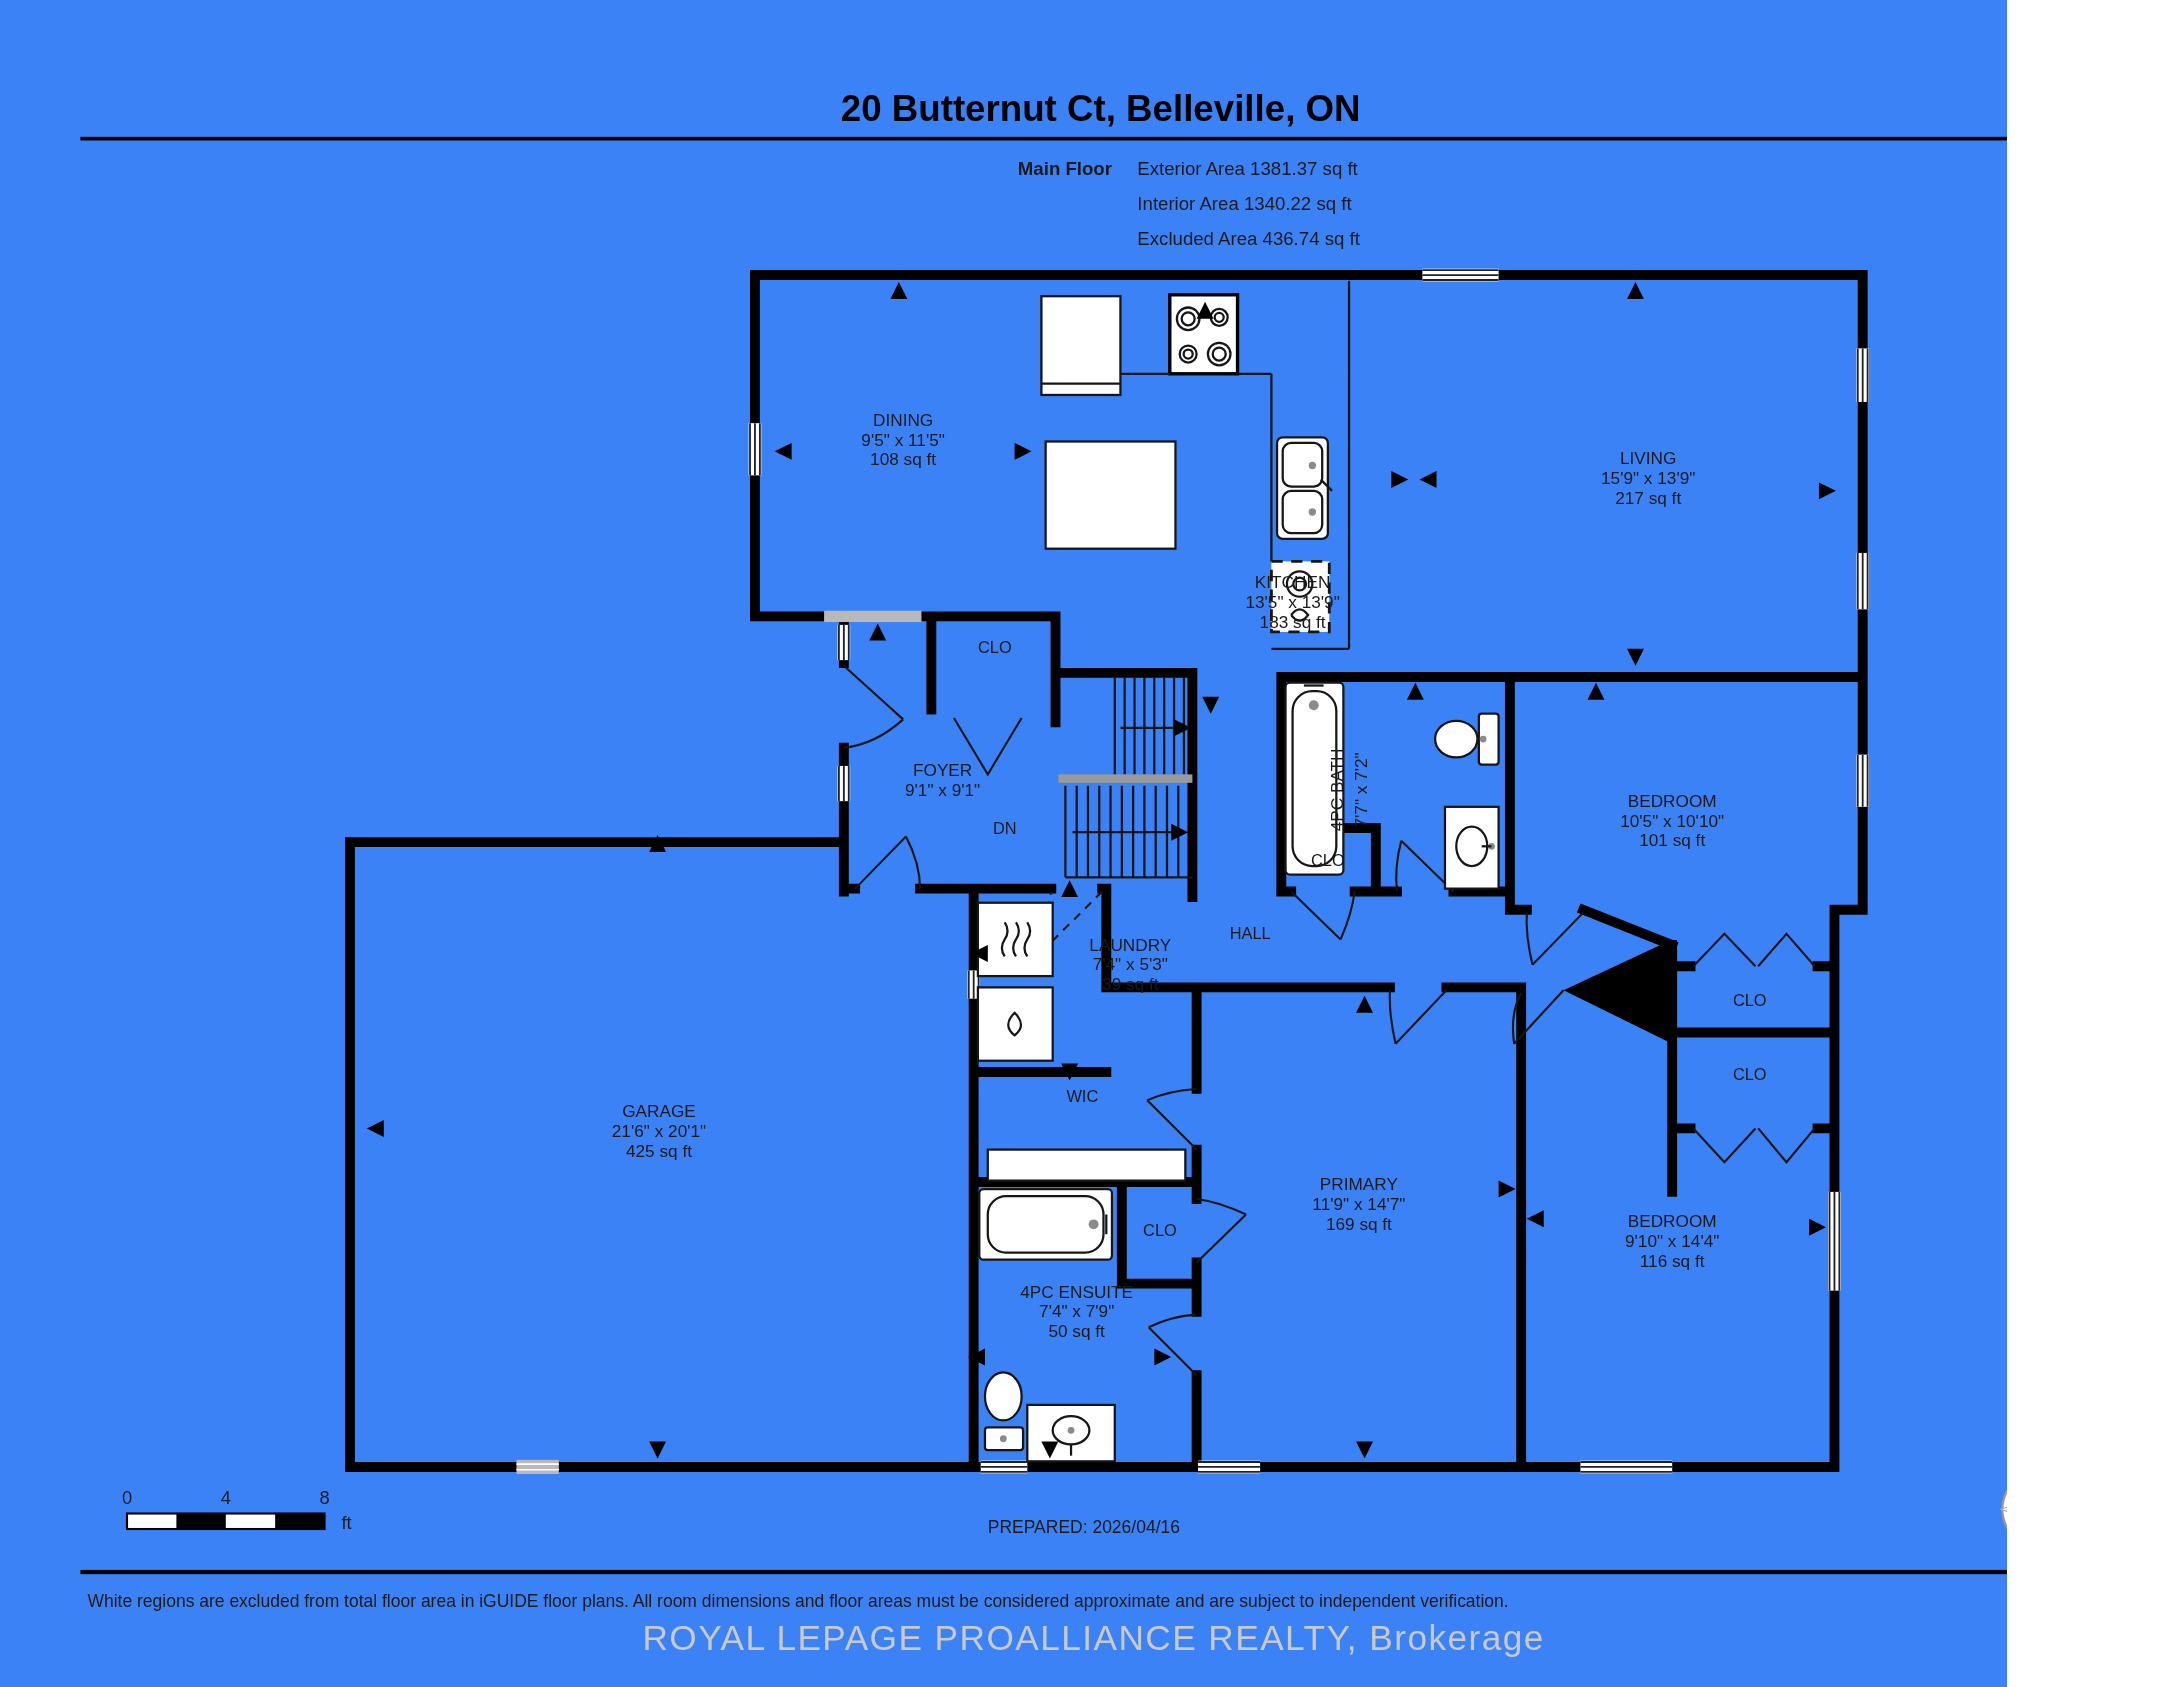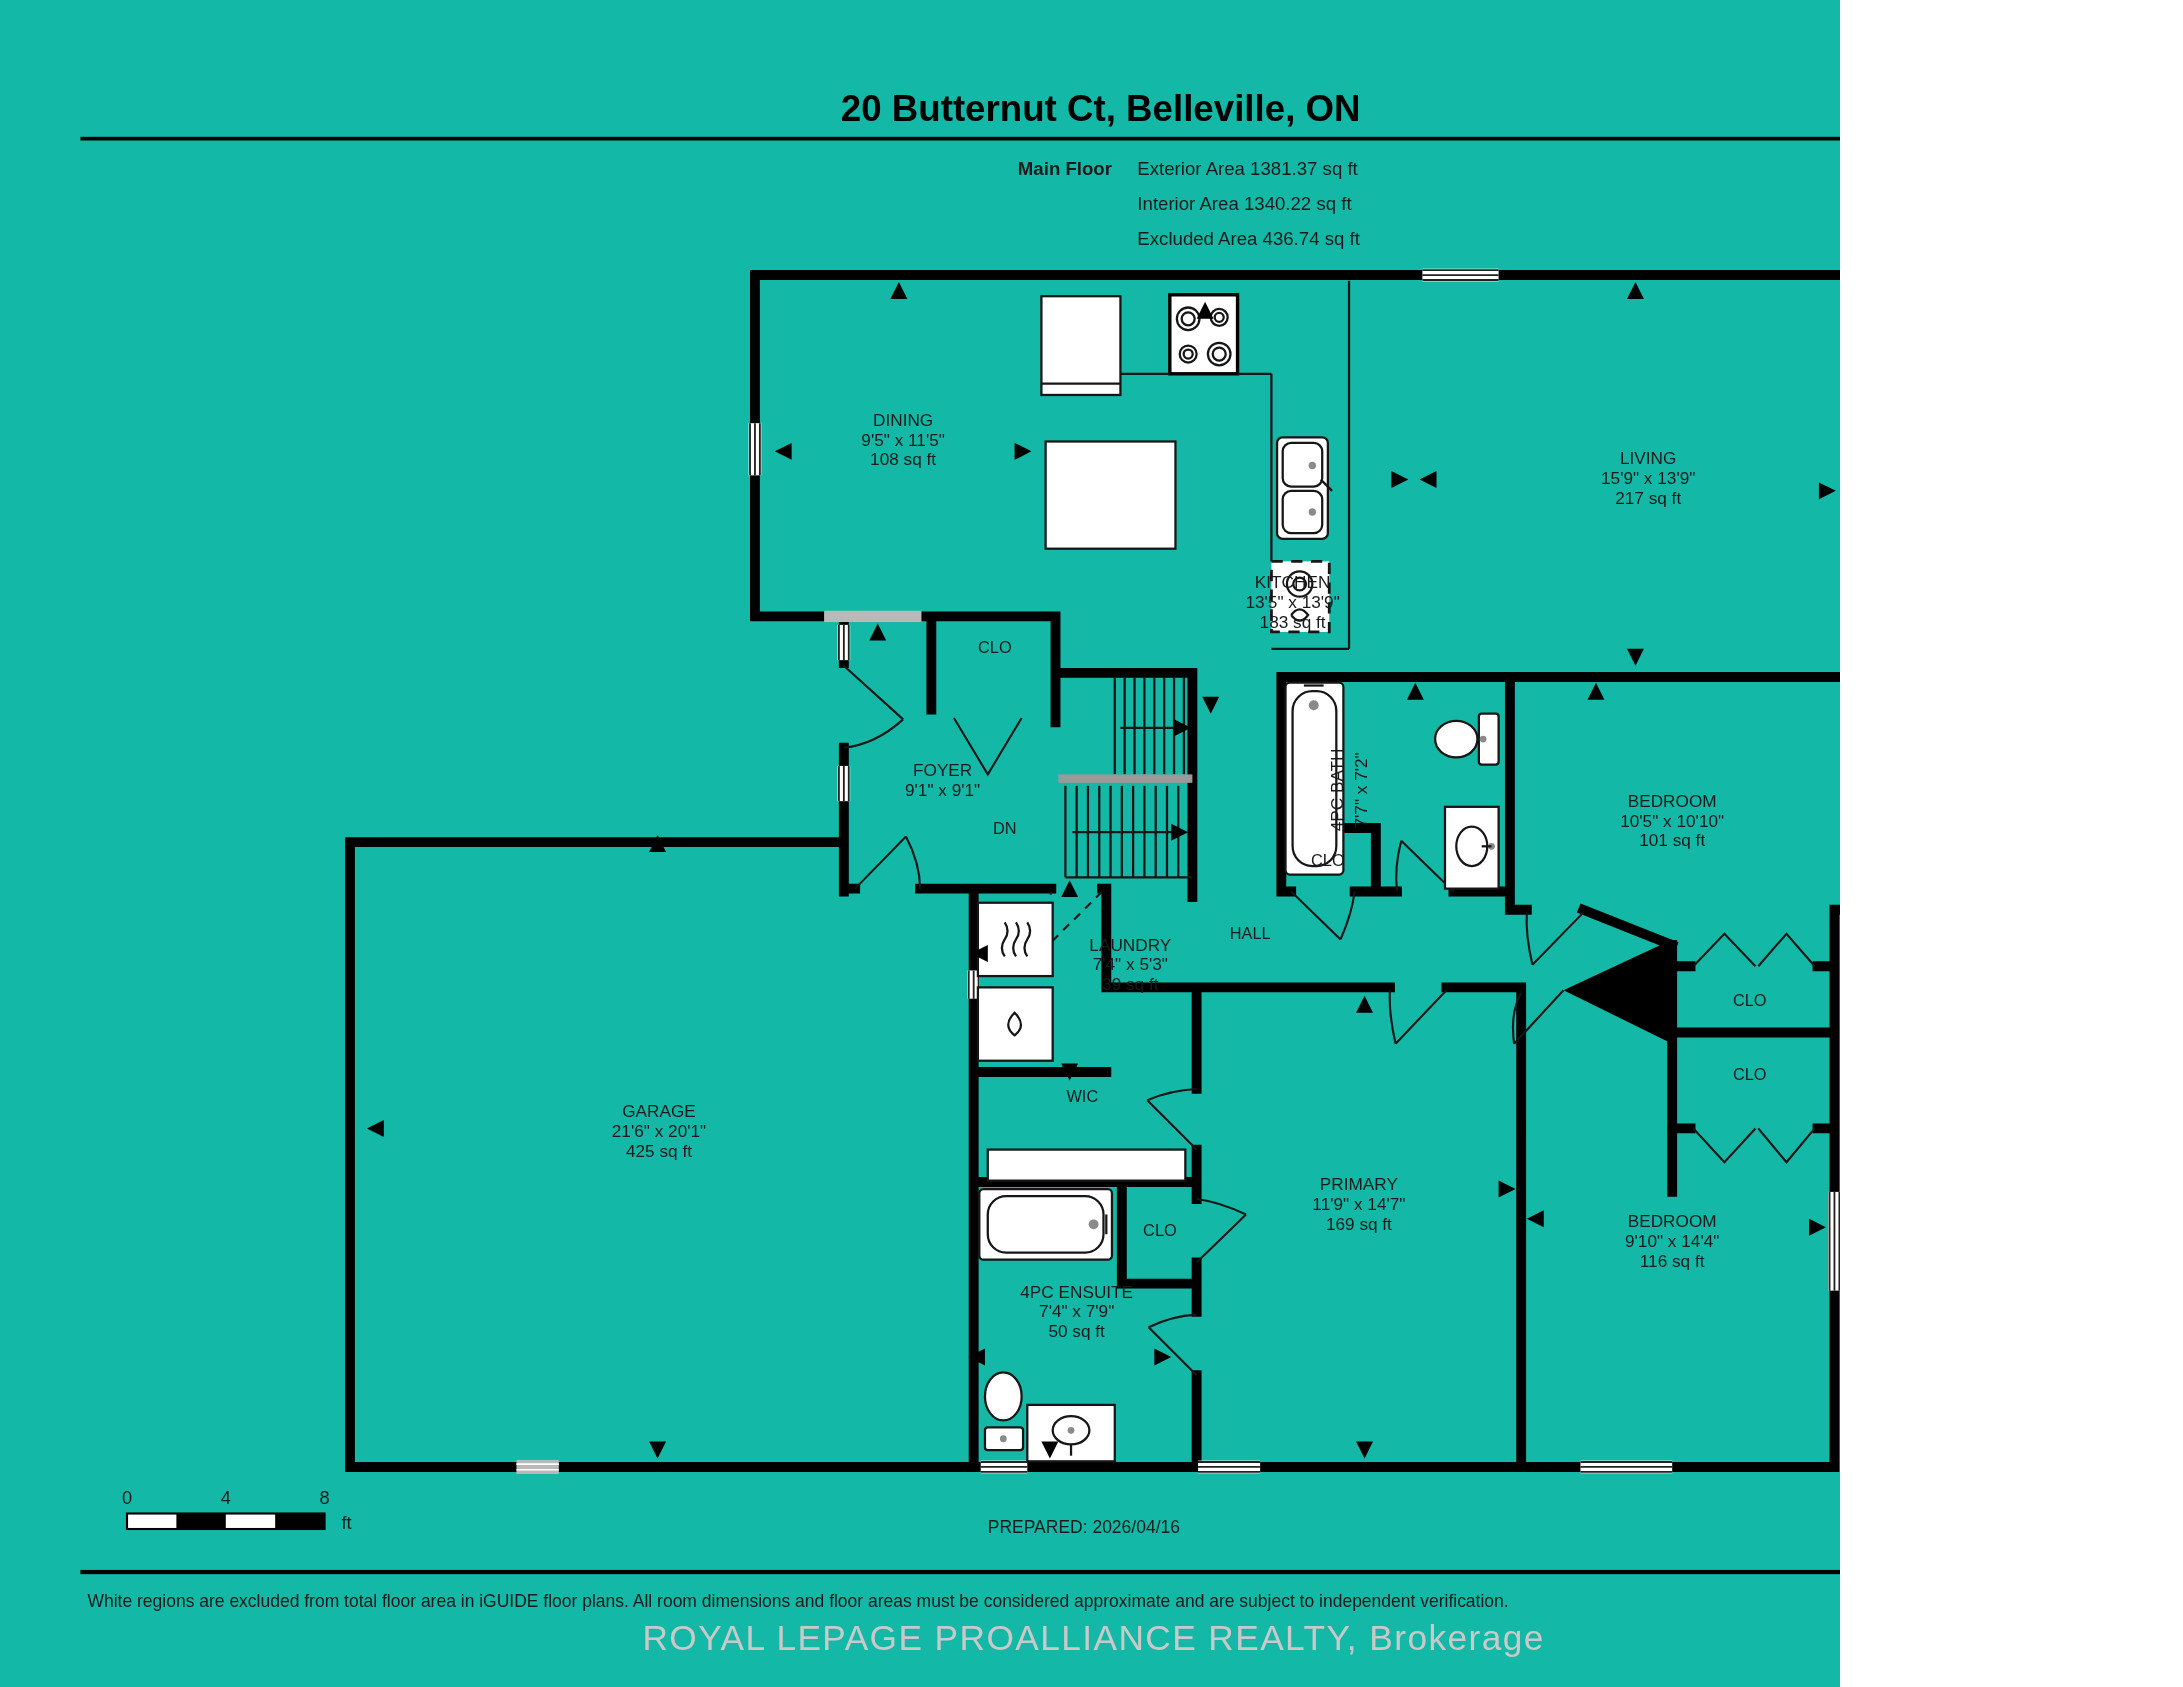--- a/index.html
+++ b/index.html
@@ -1,16 +1,16 @@
 <!DOCTYPE html>
 <html style="font-size:9px"><head>
 <meta charset="utf-8">
 <style>
   html,body{margin:0;padding:0;background:#ffffff;}
-  .page{position:relative;width:1840px;height:1687px;background:#14b8a6;overflow:hidden;}
+  .page{position:relative;width:2007px;height:1687px;background:#3b82f6;overflow:hidden;}
   svg{display:block;}
   text{font-family:"Liberation Sans","DejaVu Sans",sans-serif;fill:#1a1a1a;}
   .title{font-size:26px;font-weight:bold;fill:#000;}
   .summary{font-size:13.2px;}
   .summary-b{font-size:13.2px;font-weight:bold;}
   .room{font-size:12.2px;}
   .small{font-size:11.6px;}
   .foot{font-size:12.4px;}
   .mark{font-size:25px;fill:#c9c9c9;letter-spacing:1px;}
   .scalenum{font-size:13px;}

